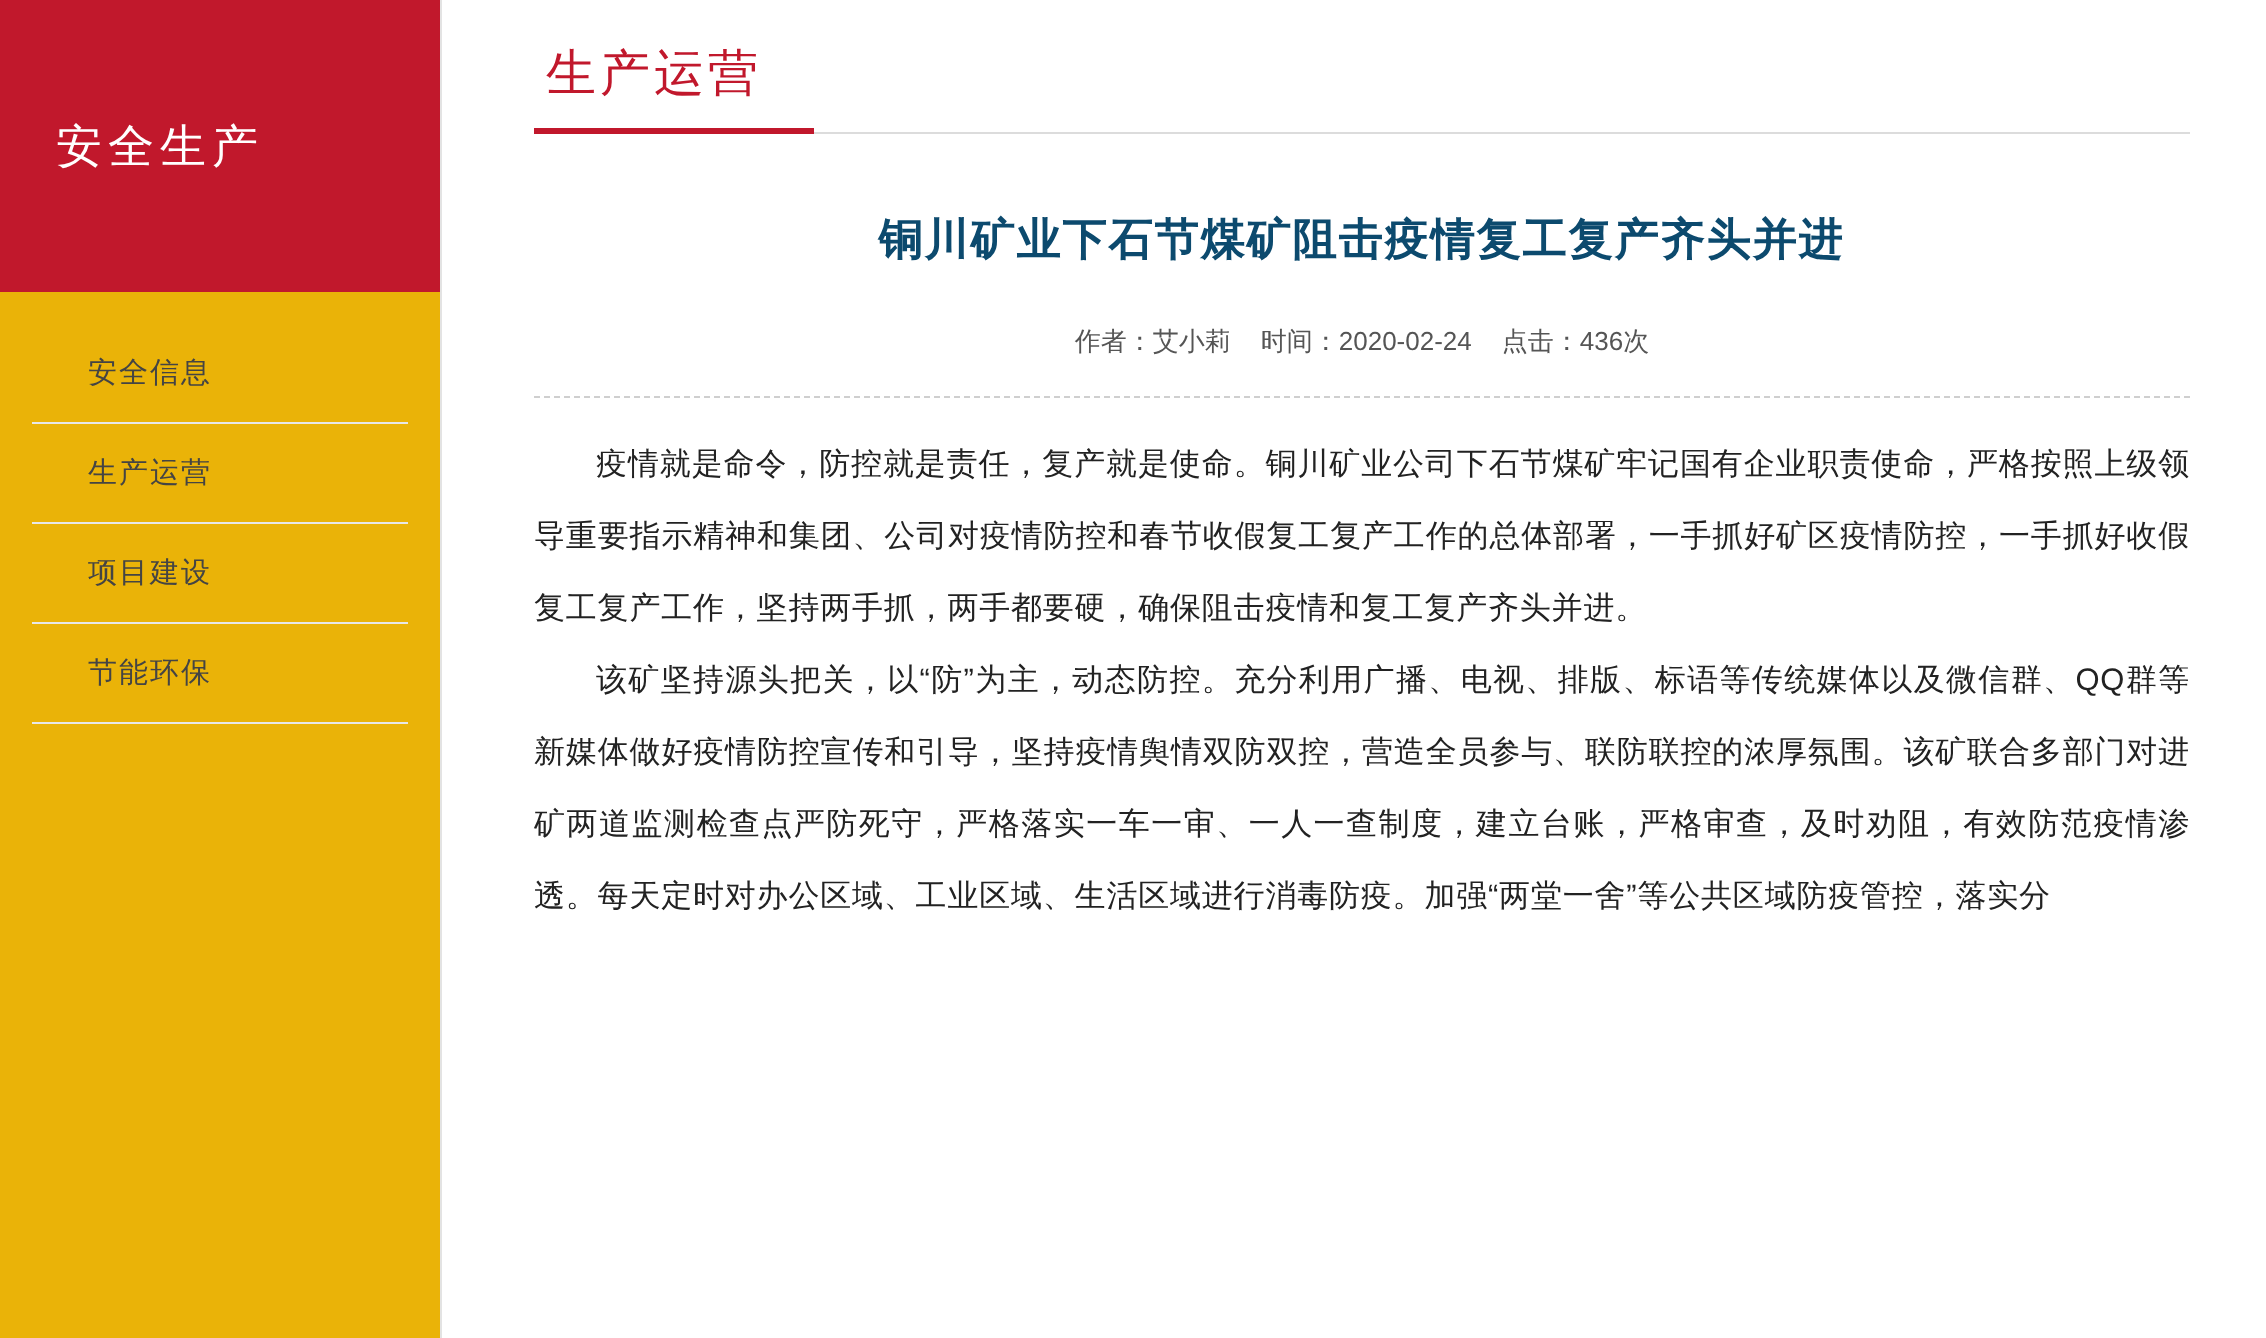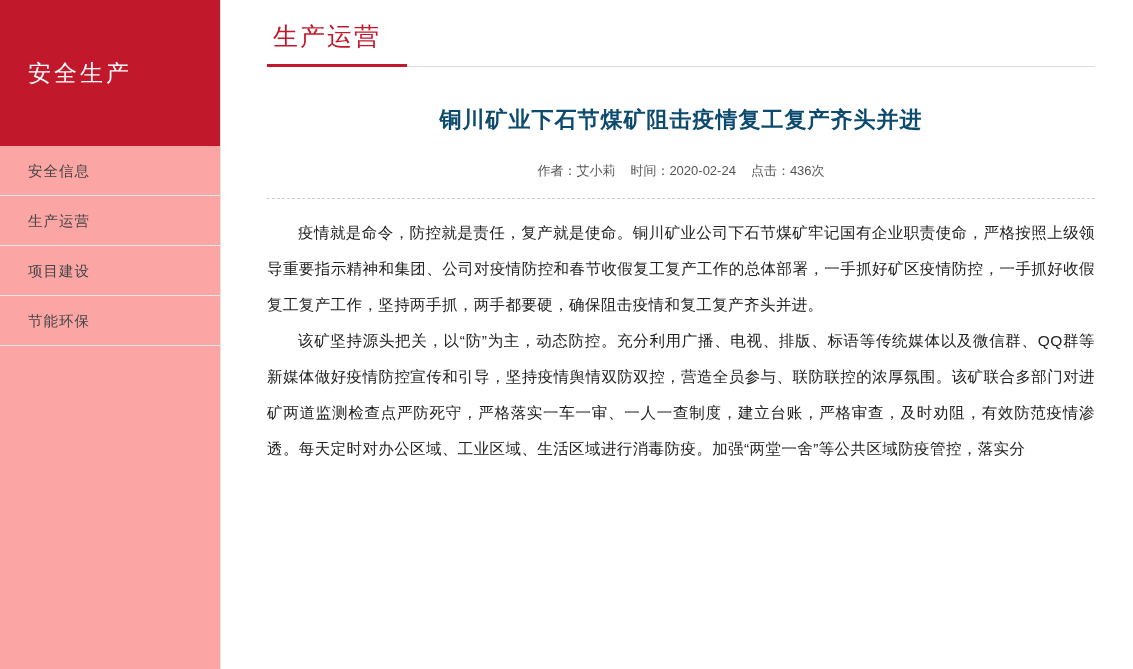--- a/index.html
+++ b/index.html
@@ -19,41 +19,41 @@
     width: 1133px;
     height: 669px;
     display: flex;
     align-items: stretch;
   }
 
   
   .sidebar {
     width: 220px;
     flex: 0 0 220px;
-    background: #fca5a5;
+    background: #eab308;
     border-right: 1px solid #e3e3e3;
   }
   .sidebar-header {
     height: 146px;
     background: #c1182c;
     color: #ffffff;
     display: flex;
     align-items: center;
     padding-left: 28px;
     box-sizing: border-box;
   }
   .sidebar-header-title {
     font-size: 23px;
     letter-spacing: 3px;
     font-weight: normal;
   }
   .sidebar-menu {
     list-style: none;
     margin: 0;
-    padding: 0;
+    padding: 16px;
   }
   .sidebar-item {
     height: 50px;
     line-height: 50px;
     padding-left: 28px;
     box-sizing: border-box;
     font-size: 14.5px;
     color: #444;
     border-bottom: 1px solid #e8e8e8;
     letter-spacing: 1px;

